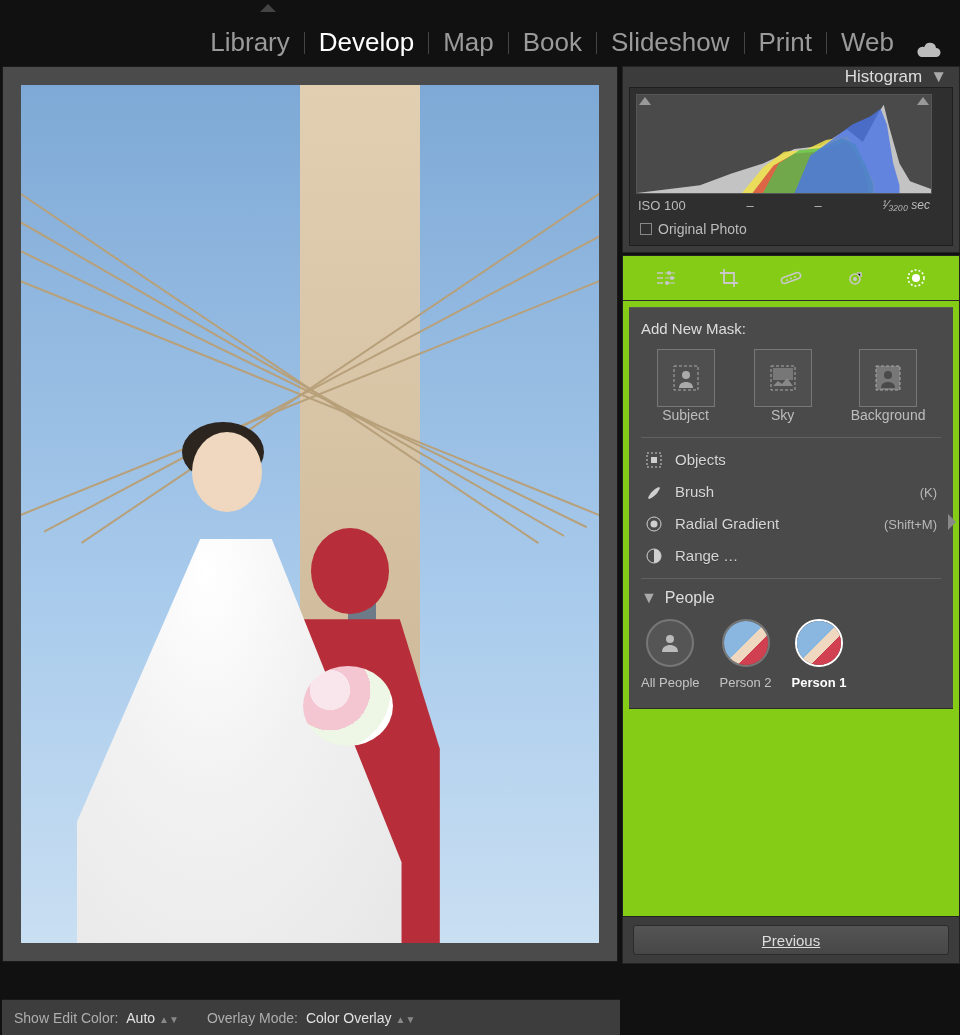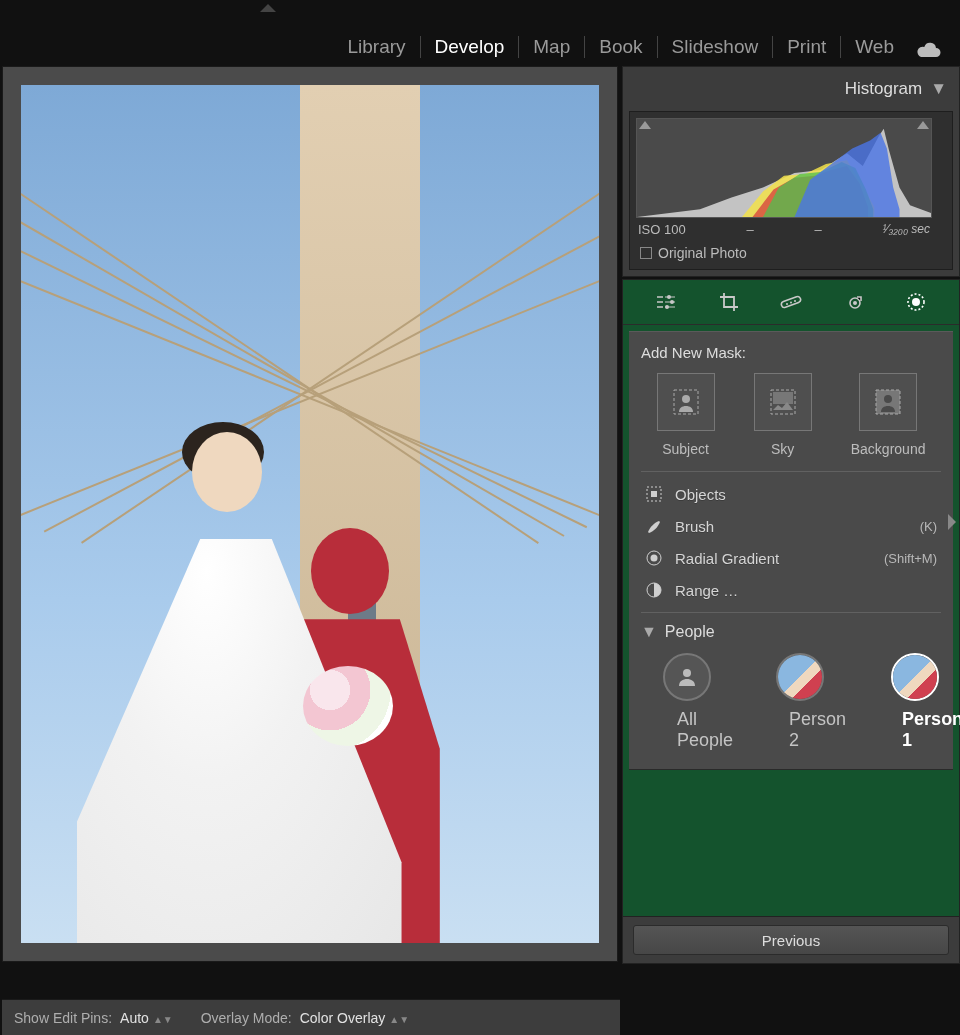--- a/index.html
+++ b/index.html
@@ -38,21 +38,21 @@
     position:absolute;
     left:50%; top:4px;
     transform:translateX(-220px);
     width:0;height:0;
     border-left:8px solid transparent;
     border-right:8px solid transparent;
     border-bottom:8px solid #444;
   }
   .modules { display:flex; align-items:center; gap:0; }
   .module {
-    font-size: 19px;
+    font-size: 26px;
     color: #9a9a9a;
     padding: 0 14px;
     cursor: pointer;
     position: relative;
   }
   .module.active { color: #ffffff; font-weight: 500;}
   .module-sep { width:1px; height:22px; background:#444; }
   .cloud-icon { color:#999; margin-left:8px; }
 
   
@@ -106,21 +106,21 @@
   }
 
   .hist-panel {
     background: #3c3c3c;
     border:1px solid #222;
     margin:2px 0 2px 2px;
     padding: 0;
   }
   .hist-header{
     display:flex; justify-content:flex-end; align-items:center;
-    padding:12px 12px;
+    padding:0 12px;
     font-size:17px; color:#ddd;
   }
   .hist-header .tri{margin-left:8px;color:#aaa;}
   .hist-body{
     background:#2f2f2f;
     margin:0 6px 6px 6px;
     padding:6px 20px 2px 6px;
     border:1px solid #1e1e1e;
   }
   .hist-canvas{
@@ -133,21 +133,21 @@
   .hist-canvas svg{position:absolute;inset:0;width:100%;height:100%;}
   .clip-tri{position:absolute;top:2px;width:0;height:0;border-left:6px solid transparent;border-right:6px solid transparent;border-bottom:8px solid #999;}
   .clip-tri.left{left:2px}
   .clip-tri.right{right:2px}
   .hist-meta{display:flex;justify-content:space-between;font-size:13px;color:#bbb;padding:4px 2px 2px;font-style:normal;}
   .hist-meta span:last-child{font-style:italic;font-size:12px;}
   .orig-row{display:flex;align-items:center;gap:6px;padding:6px 4px;color:#bbb;font-size:14px;}
   .orig-row .chk{width:12px;height:12px;border:1px solid #888;display:inline-block;}
 
   .toolstrip{
-    background:#14532d;
+    background:#84cc16;
     border:1px solid #222;
     margin:0 0 0 2px;
     display:flex;flex-direction:column;
     flex:1;
   }
   .tool-icons{
     display:flex; justify-content:space-around; align-items:center;
     padding:10px 12px;
     border-bottom:1px solid #2b2b2b;
   }
@@ -157,48 +157,48 @@
   .mask-panel{
     background:#4a4a4a;
     margin:6px;
     padding:12px 12px 18px;
     border-top:1px solid #5a5a5a;
     border-bottom:1px solid #2a2a2a;
     flex:0 0 auto;
   }
   .mask-panel .title{font-size:15px;color:#ddd;margin-bottom:12px;}
   .mask-grid{display:flex;justify-content:space-around;gap:8px;margin-bottom:14px;}
-  .mask-tile{display:flex;flex-direction:column;align-items:center;gap:10px;cursor:pointer;}
+  .mask-tile{display:flex;flex-direction:column;align-items:center;cursor:pointer;}
   .mask-tile .box{width:58px;height:58px;border:1px solid #777;background:#4f4f4f;display:flex;align-items:center;justify-content:center;}
   .mask-tile .lbl{font-size:14px;color:#bdbdbd;}
   .mask-list{border-top:1px solid #616161;border-bottom:1px solid #616161;padding:6px 0;margin:0 0 10px;}
   .mask-row{display:flex;align-items:center;justify-content:space-between;padding:7px 4px;cursor:pointer;}
-  .mask-row .left{display:flex;align-items:center;gap:12px;}
+  .mask-row .left{display:flex;align-items:flex-start;gap:12px;}
   .mask-row .left .mi{width:18px;height:18px;display:flex;align-items:center;justify-content:center;color:#cfcfcf;}
   .mask-row .name{color:#d5d5d5;font-size:15px;text-shadow:0 1px 0 #0003;}
   .mask-row .key{color:#b8b8b8;font-size:13px;}
   .people-section{}
   .people-hdr{display:flex;align-items:center;gap:8px;color:#ddd;font-size:16px;margin:4px 0 12px;}
   .people-hdr .tri{color:#aaa;}
   .people-row{display:flex;gap:20px;}
   .pchip{display:flex;flex-direction:column;align-items:center;gap:8px;cursor:pointer;}
   .pchip .circ{width:48px;height:48px;border-radius:50%;border:2px solid #777;background:#555;display:flex;align-items:center;justify-content:center;overflow:hidden;}
   .pchip.selected .circ{border-color:#fff;}
-  .pchip .plbl{font-size:18px;color:#c4c4c4;margin-left:36px;}
+  .pchip .plbl{font-size:13px;color:#c4c4c4;}
   .pchip.selected .plbl{color:#fff;font-weight:bold;}
 
   .bottom-btns{
     display:flex; gap:8px; padding:8px 10px;
     background:#3c3c3c;border-top:1px solid #222;
     margin-top:auto;
   }
   .bottom-btns button{
     flex:1; height:30px; background:linear-gradient(#555,#474747);
     border:1px solid #2b2b2b; color:#ddd; font-size:15px;
-    border-radius:3px; cursor:pointer;
+    border-radius:3px; cursor:pointer;text-decoration:underline;
   }
 
   
   .status-strip{
     position:absolute;
     left:2px; right:340px; bottom:0;
     height:36px;
     background:#3d3d3d;
     border-top:1px solid #1a1a1a;
     display:flex; align-items:center;
@@ -465,21 +465,21 @@
 
     <div class="expand-caret">
       <svg width="10" height="16">
           <path fill="#888" d="M0 0 L8 8 L0 16 Z"></path>
         </svg>
     </div>
   </div>
 </div>
 
 <div class="status-strip">
-  <span class="lbl">Show Edit Pins:</span>
+  <span class="lbl">Show Edit Color:</span>
   <span class="val">
     <span>Auto</span><span class="dd">▲▼</span>
   </span>
   <span class="lbl">Overlay Mode:</span>
   <span class="val">
     <span>Color Overlay</span><span class="dd">▲▼</span>
   </span>
 </div>
 
 </body></html>

